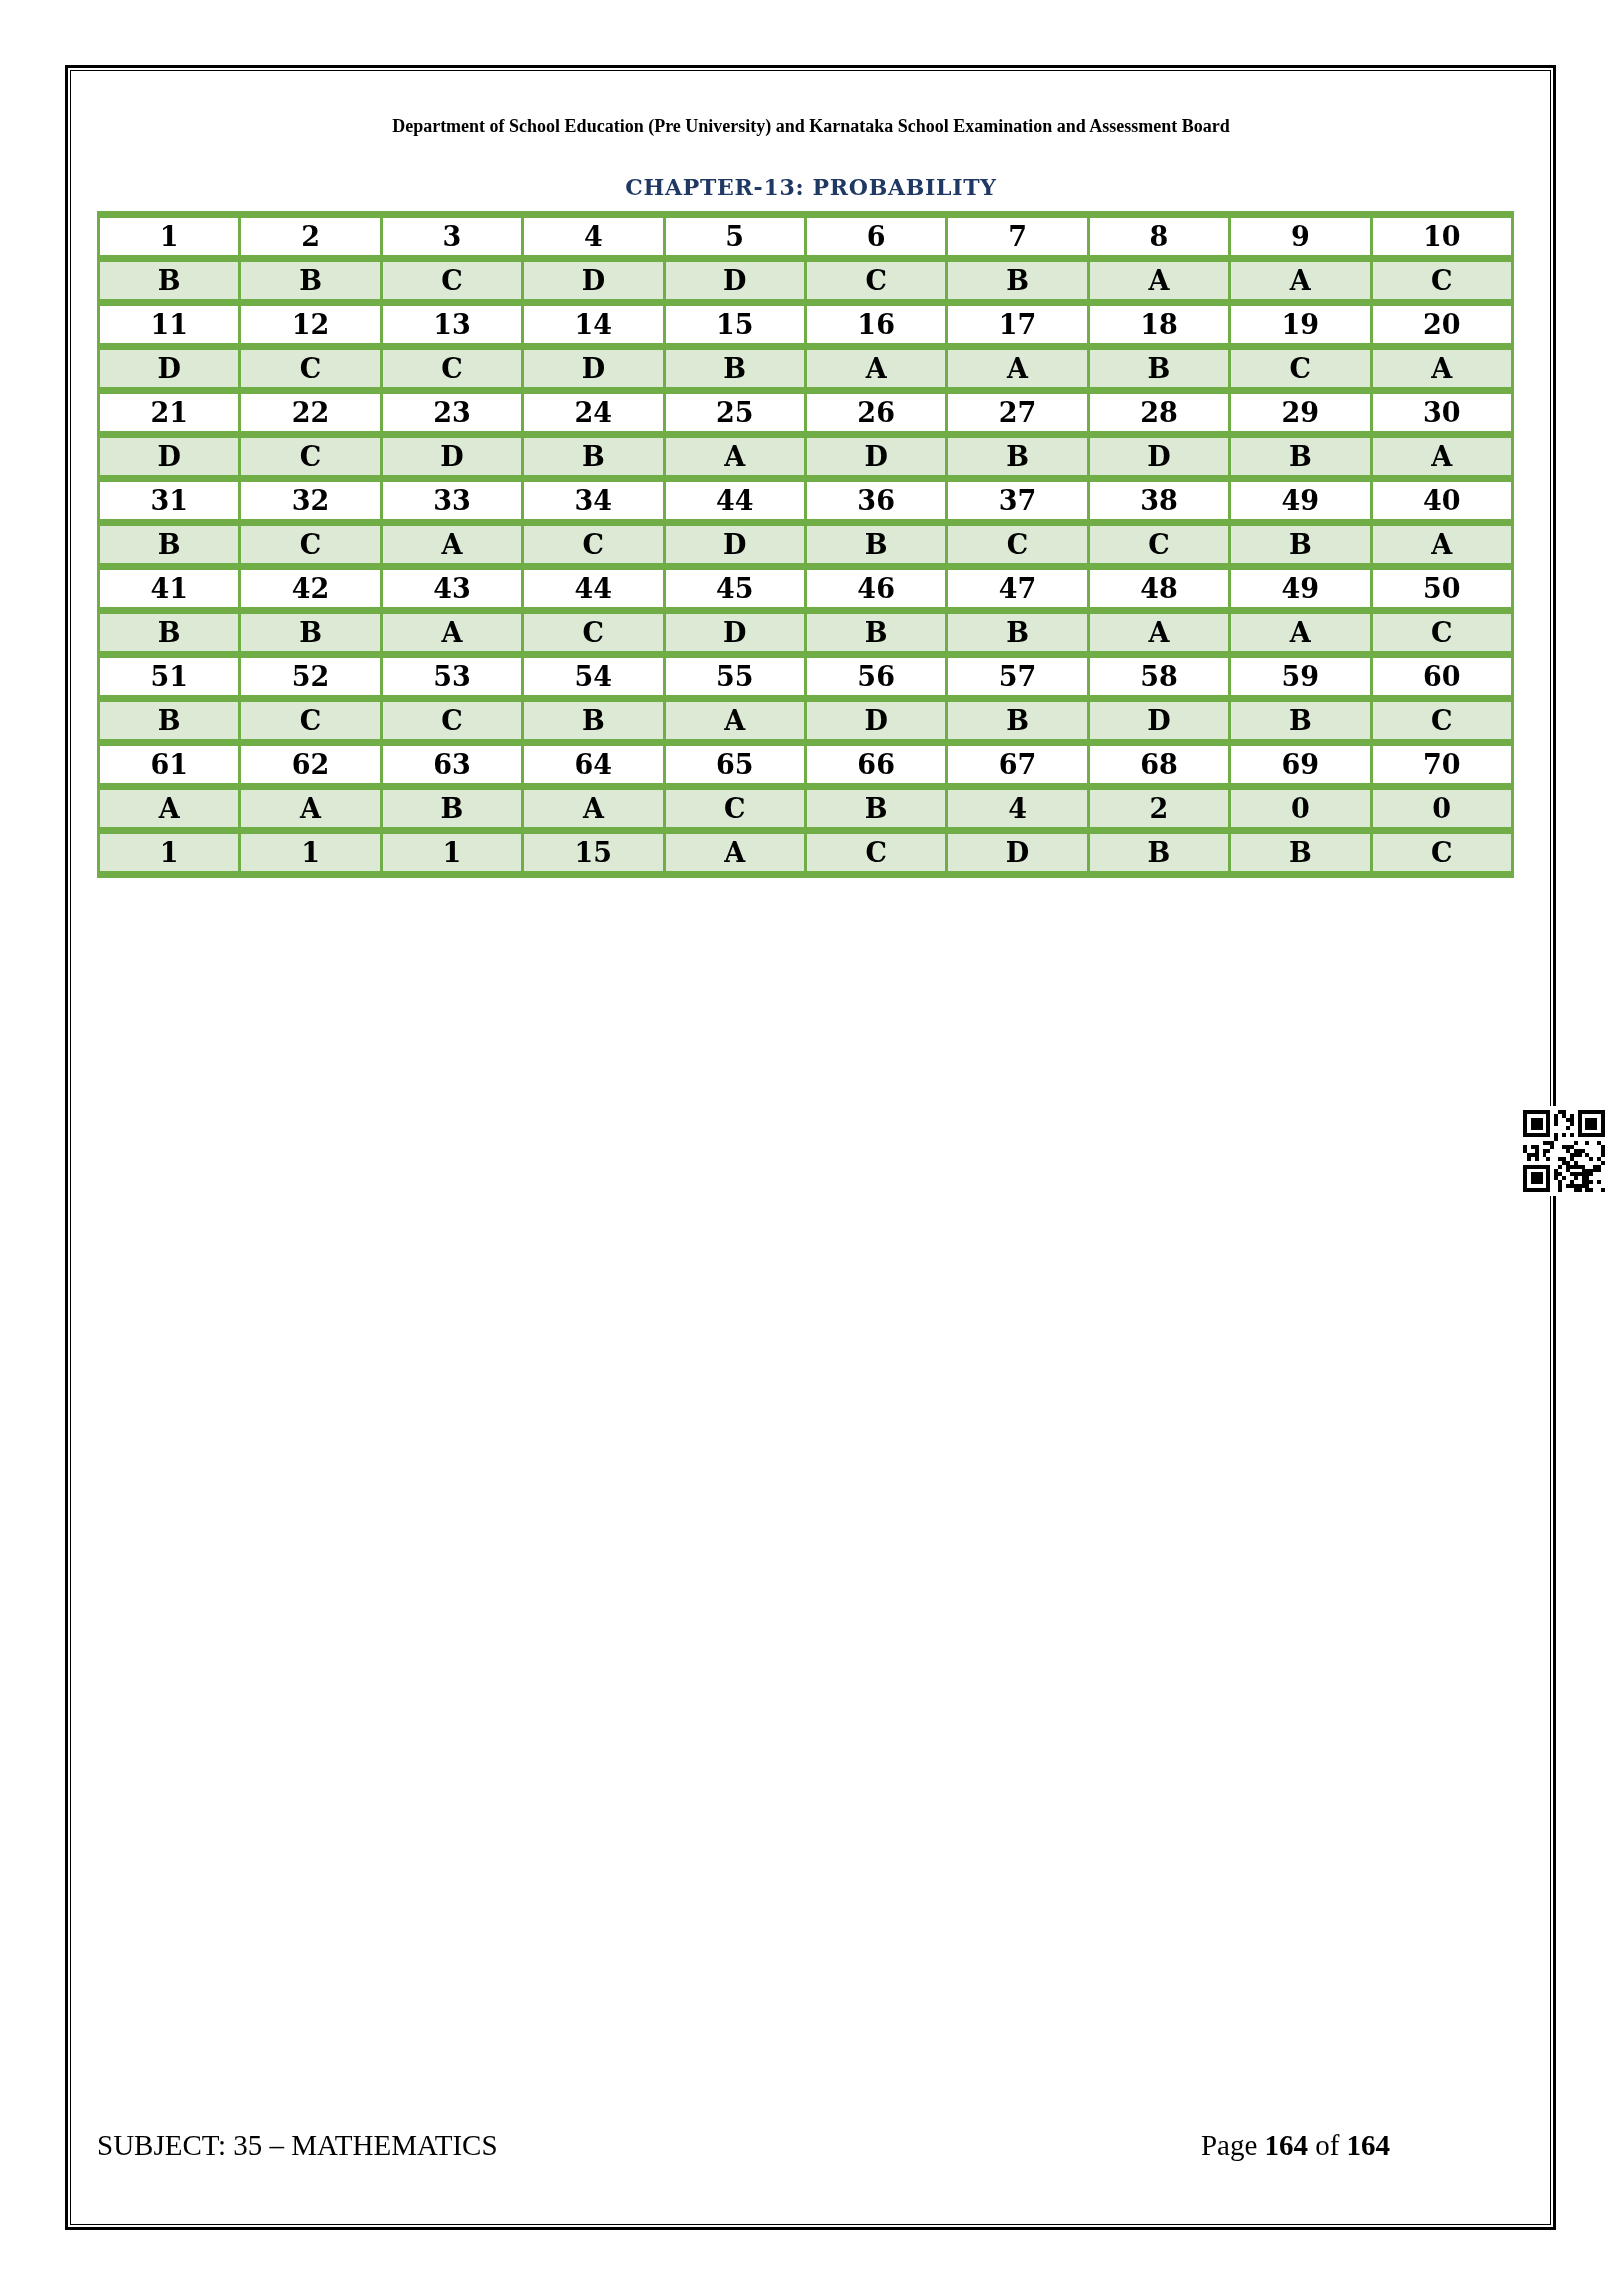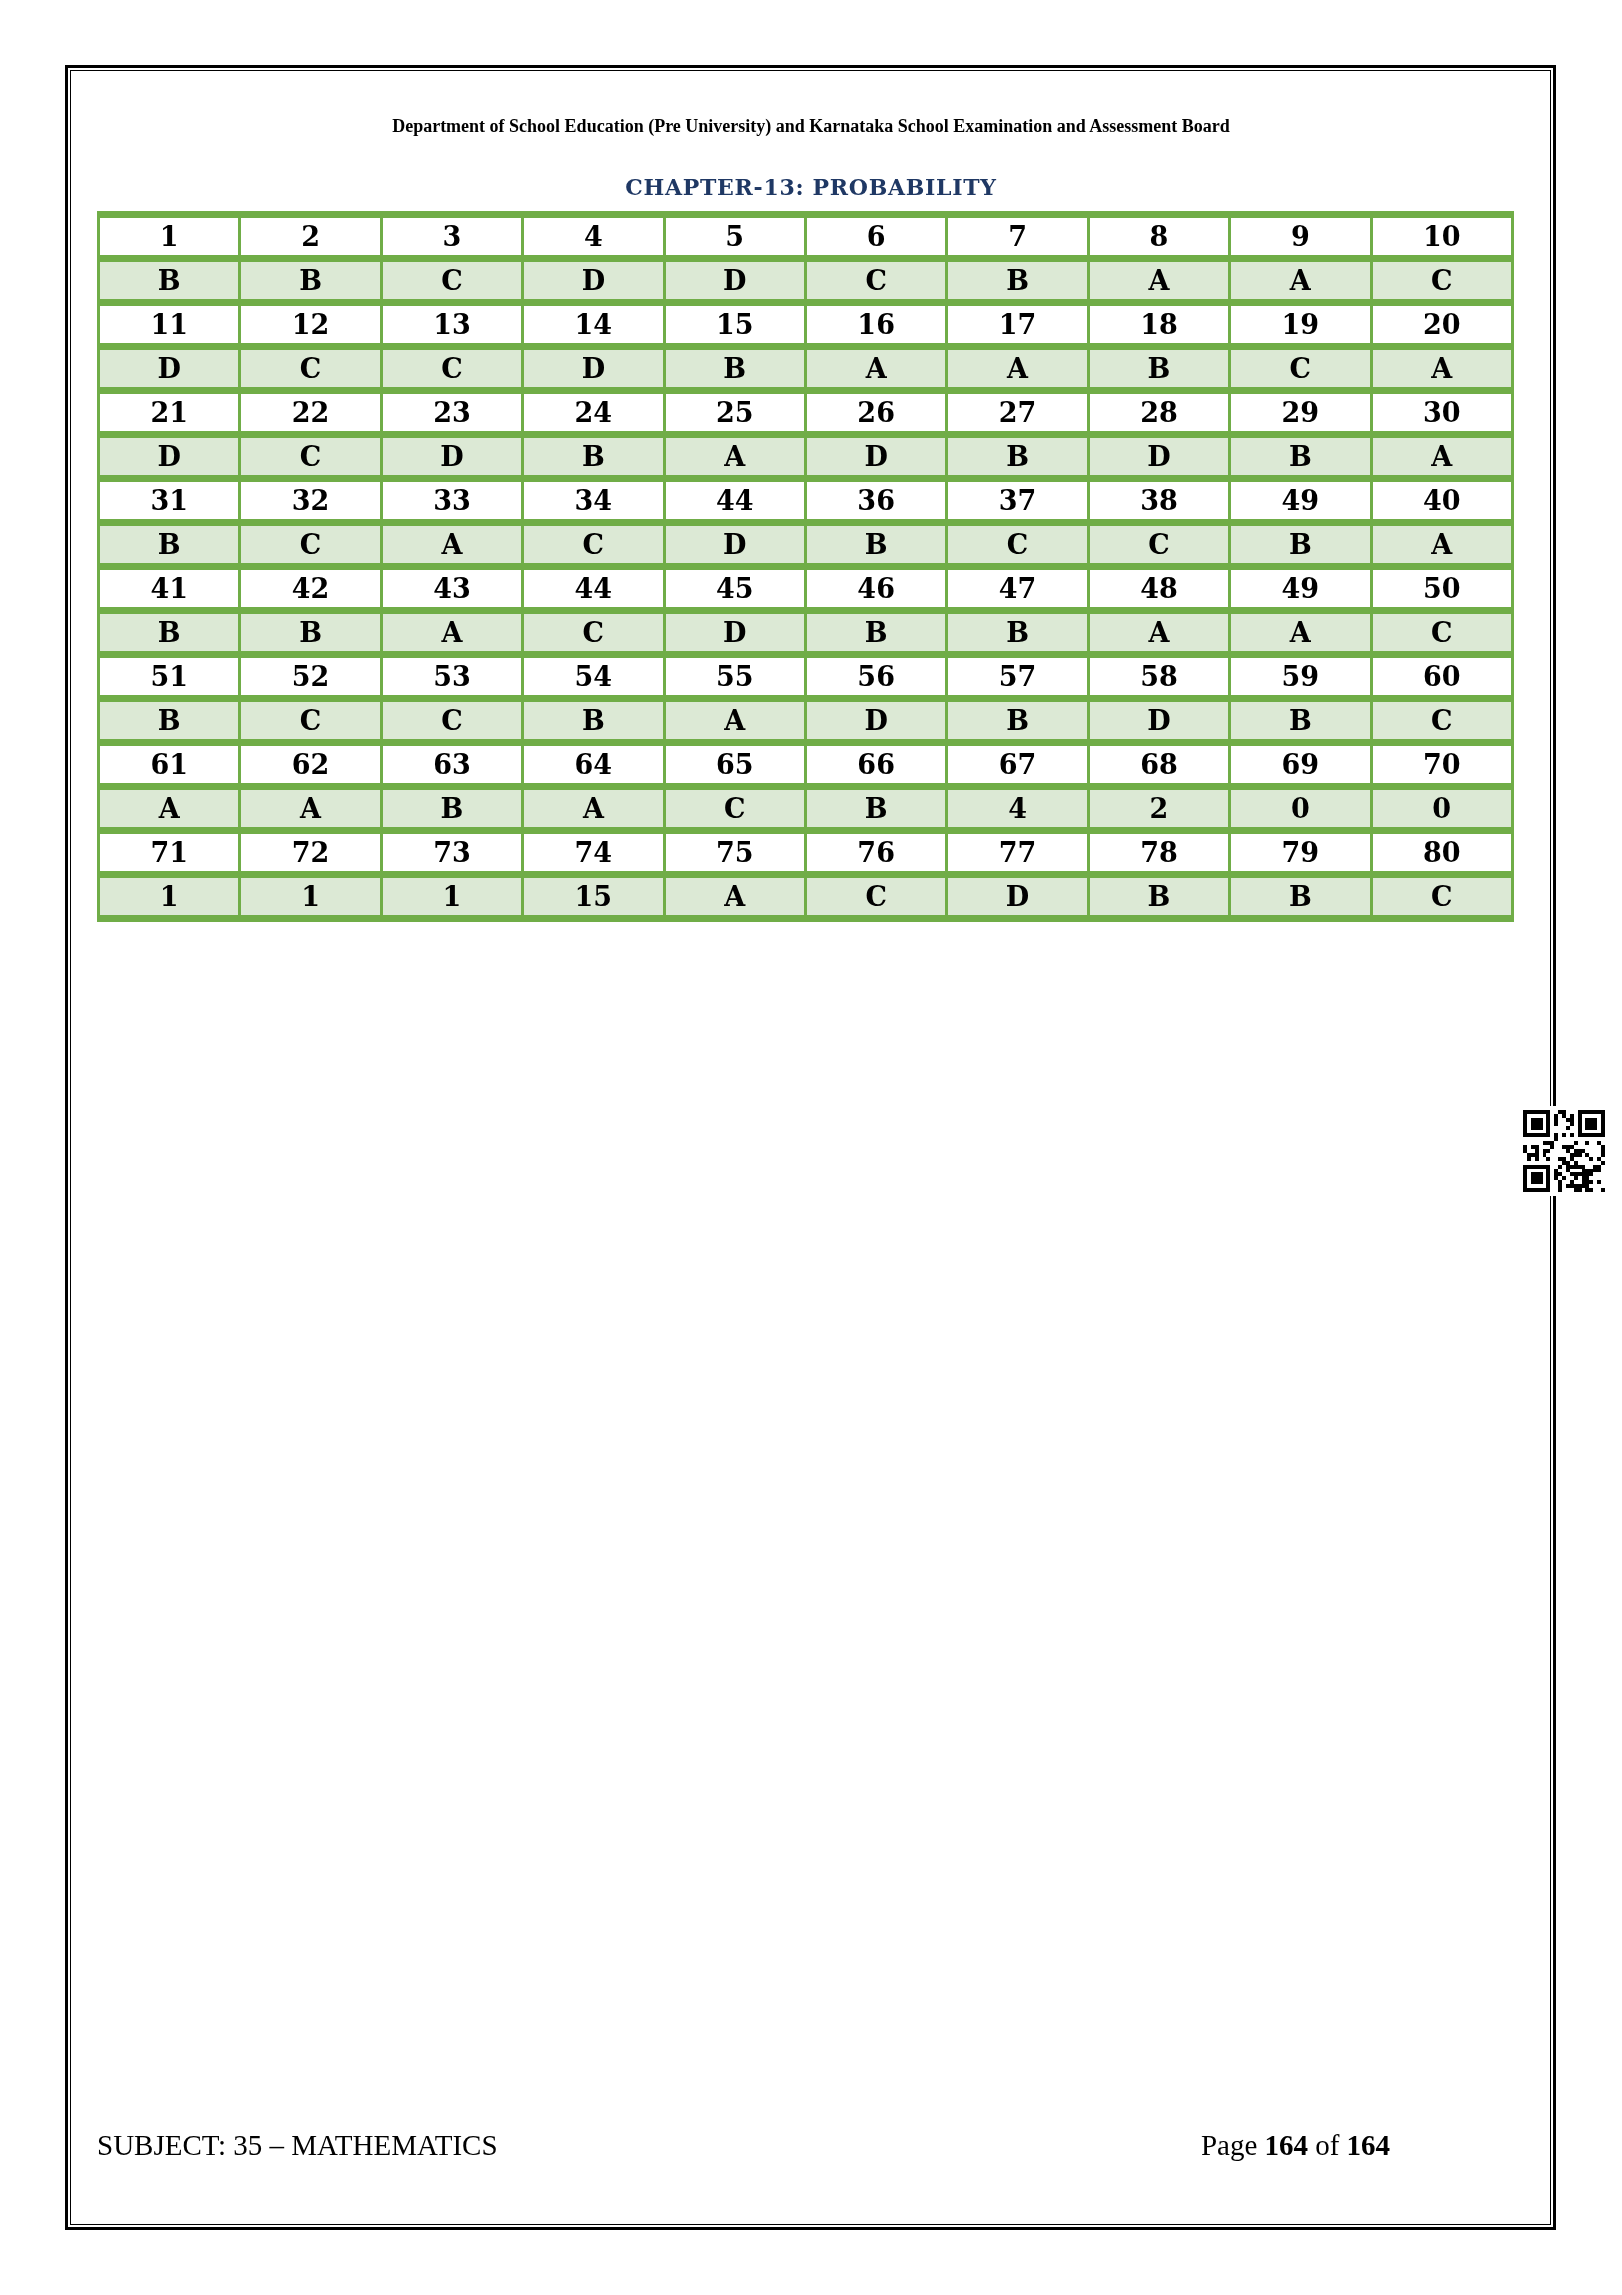--- a/index.html
+++ b/index.html
@@ -292,32 +292,20 @@
         <td>A</td>
         <td>A</td>
         <td>B</td>
         <td>A</td>
         <td>C</td>
         <td>B</td>
         <td>4</td>
         <td>2</td>
         <td>0</td>
         <td>0</td>
-      </tr>
-      <tr class="number-row">
-        <td>71</td>
-        <td>72</td>
-        <td>73</td>
-        <td>74</td>
-        <td>75</td>
-        <td>76</td>
-        <td>77</td>
-        <td>78</td>
-        <td>79</td>
-        <td>80</td>
       </tr>
       <tr class="answer-row">
         <td>1</td>
         <td>1</td>
         <td>1</td>
         <td>15</td>
         <td>A</td>
         <td>C</td>
         <td>D</td>
         <td>B</td>

